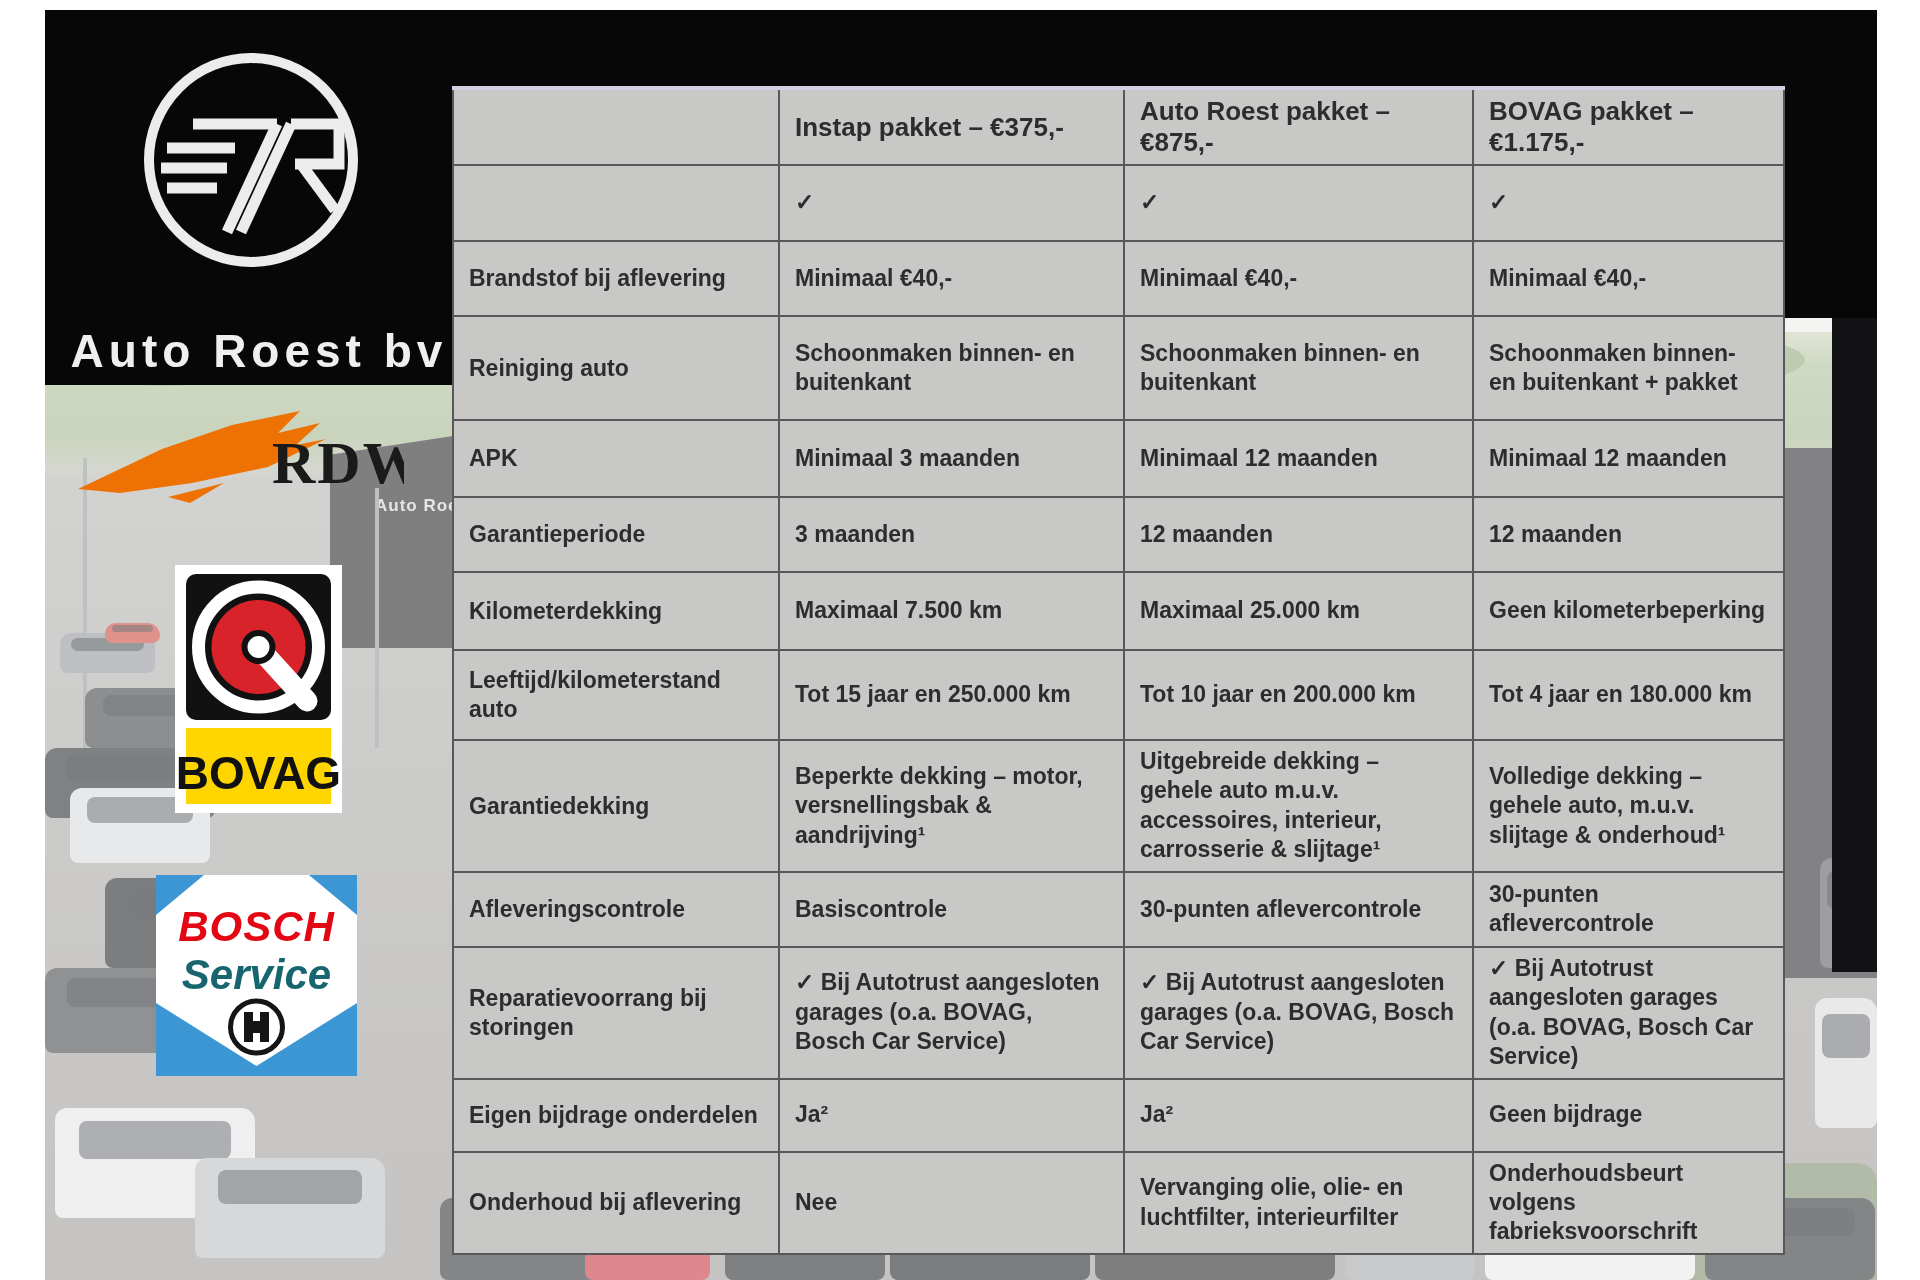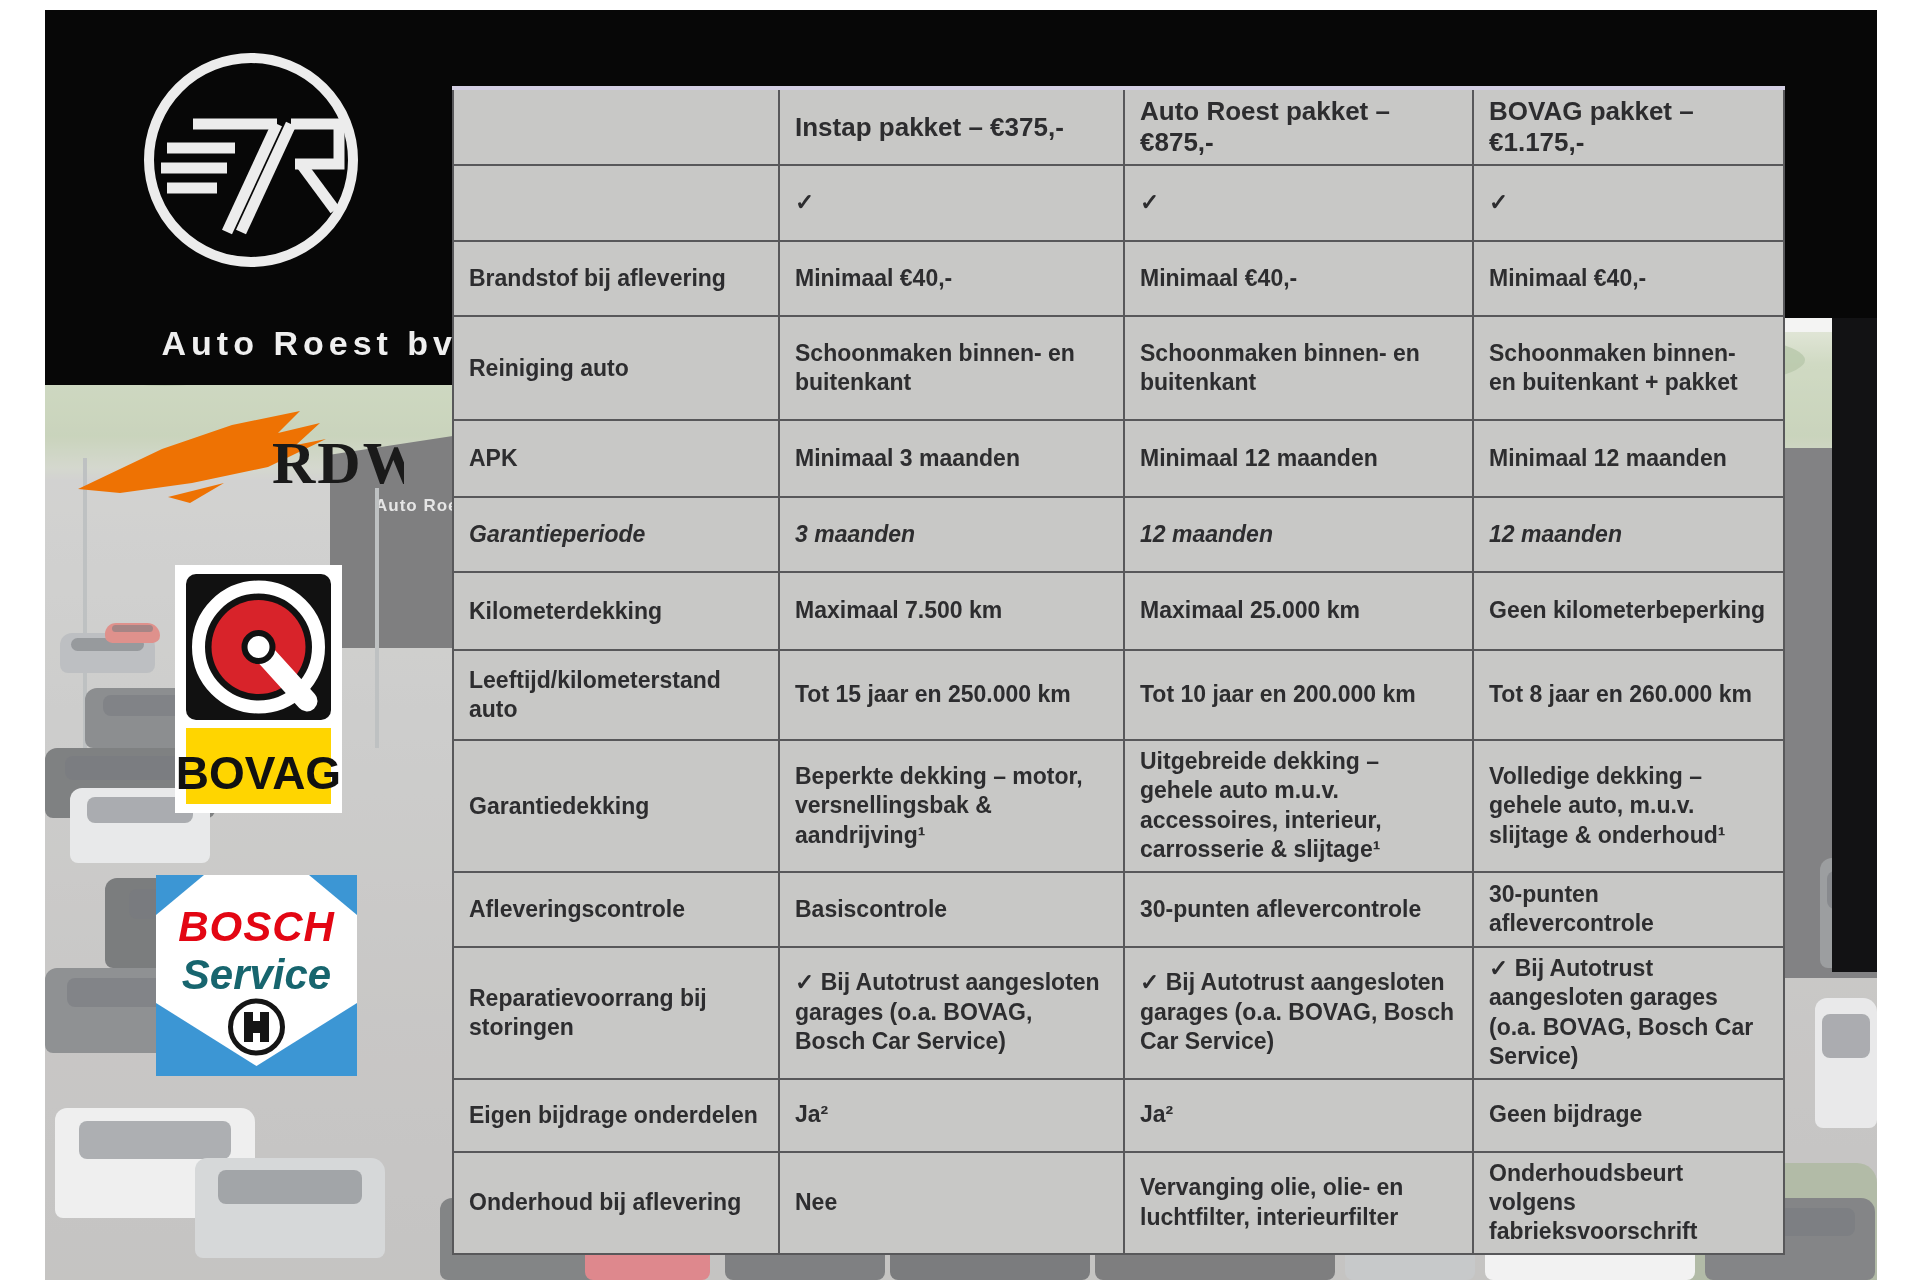--- a/index.html
+++ b/index.html
@@ -17,22 +17,22 @@
   .car .win{position:absolute;left:12%;right:12%;top:12%;height:34%;
     background:rgba(22,28,36,.55);border-radius:8px;}
   .wash{position:absolute;inset:0;background:rgba(255,255,255,.42);}
   .showroom-sign{position:absolute;color:#f2f2f2;font-size:17px;font-weight:700;
     letter-spacing:1px;opacity:.85;}
 
   
   .band{position:absolute;left:45px;top:10px;width:1832px;height:308px;background:#070707;}
   .right-strip{position:absolute;left:1832px;top:318px;width:45px;height:654px;background:#121214;}
   .logo-box{position:absolute;left:45px;top:10px;width:412px;height:375px;background:#070707;}
-  .brand-name{position:absolute;left:0;top:314px;width:100%;text-align:right;color:#efefef;
-    font-size:34px;font-weight:700;letter-spacing:5px;}
+  .brand-name{position:absolute;left:8px;top:314px;width:100%;text-align:center;color:#efefef;
+    font-size:46px;font-weight:700;letter-spacing:5px;}
 
   
   .rdw{position:absolute;left:72px;top:405px;width:332px;height:102px;}
   .bovag{position:absolute;left:175px;top:565px;width:167px;height:248px;}
   .bosch{position:absolute;left:156px;top:875px;width:201px;height:201px;font-style:italic;}
 
   
   .table-wrap{position:absolute;left:452px;top:86px;}
   table.pkg{border-collapse:collapse;table-layout:fixed;background:#c8c8c6;
     border:2px solid #58585a;border-top:4px solid #d3cee2;}
@@ -228,37 +228,37 @@
             <td>Schoonmaken binnen- en buitenkant</td>
             <td>Schoonmaken binnen- en buitenkant</td>
             <td>Schoonmaken binnen- en buitenkant + pakket</td>
           </tr>
           <tr style="height: 77px;">
             <th>APK</th>
             <td>Minimaal 3 maanden</td>
             <td>Minimaal 12 maanden</td>
             <td>Minimaal 12 maanden</td>
           </tr>
-          <tr style="height: 75px; font-style: italic;">
+          <tr style="height: 75px;">
             <th>Garantieperiode</th>
             <td>3 maanden</td>
             <td>12 maanden</td>
             <td>12 maanden</td>
           </tr>
           <tr style="height: 78px;">
             <th>Kilometerdekking</th>
             <td>Maximaal 7.500 km</td>
             <td>Maximaal 25.000 km</td>
             <td>Geen kilometerbeperking</td>
           </tr>
           <tr style="height: 90px;">
             <th>Leeftijd/kilometerstand auto</th>
             <td>Tot 15 jaar en 250.000 km</td>
             <td>Tot 10 jaar en 200.000 km</td>
-            <td>Tot 8 jaar en 260.000 km</td>
+            <td>Tot 4 jaar en 180.000 km</td>
           </tr>
           <tr style="height: 92px;">
             <th>Garantiedekking</th>
             <td>Beperkte dekking – motor, versnellingsbak &amp; aandrijving¹</td>
             <td>Uitgebreide dekking – gehele auto m.u.v. accessoires, interieur, carrosserie &amp; slijtage¹</td>
             <td>Volledige dekking – gehele auto, m.u.v. slijtage &amp; onderhoud¹</td>
           </tr>
           <tr style="height: 75px;">
             <th>Afleveringscontrole</th>
             <td>Basiscontrole</td>

